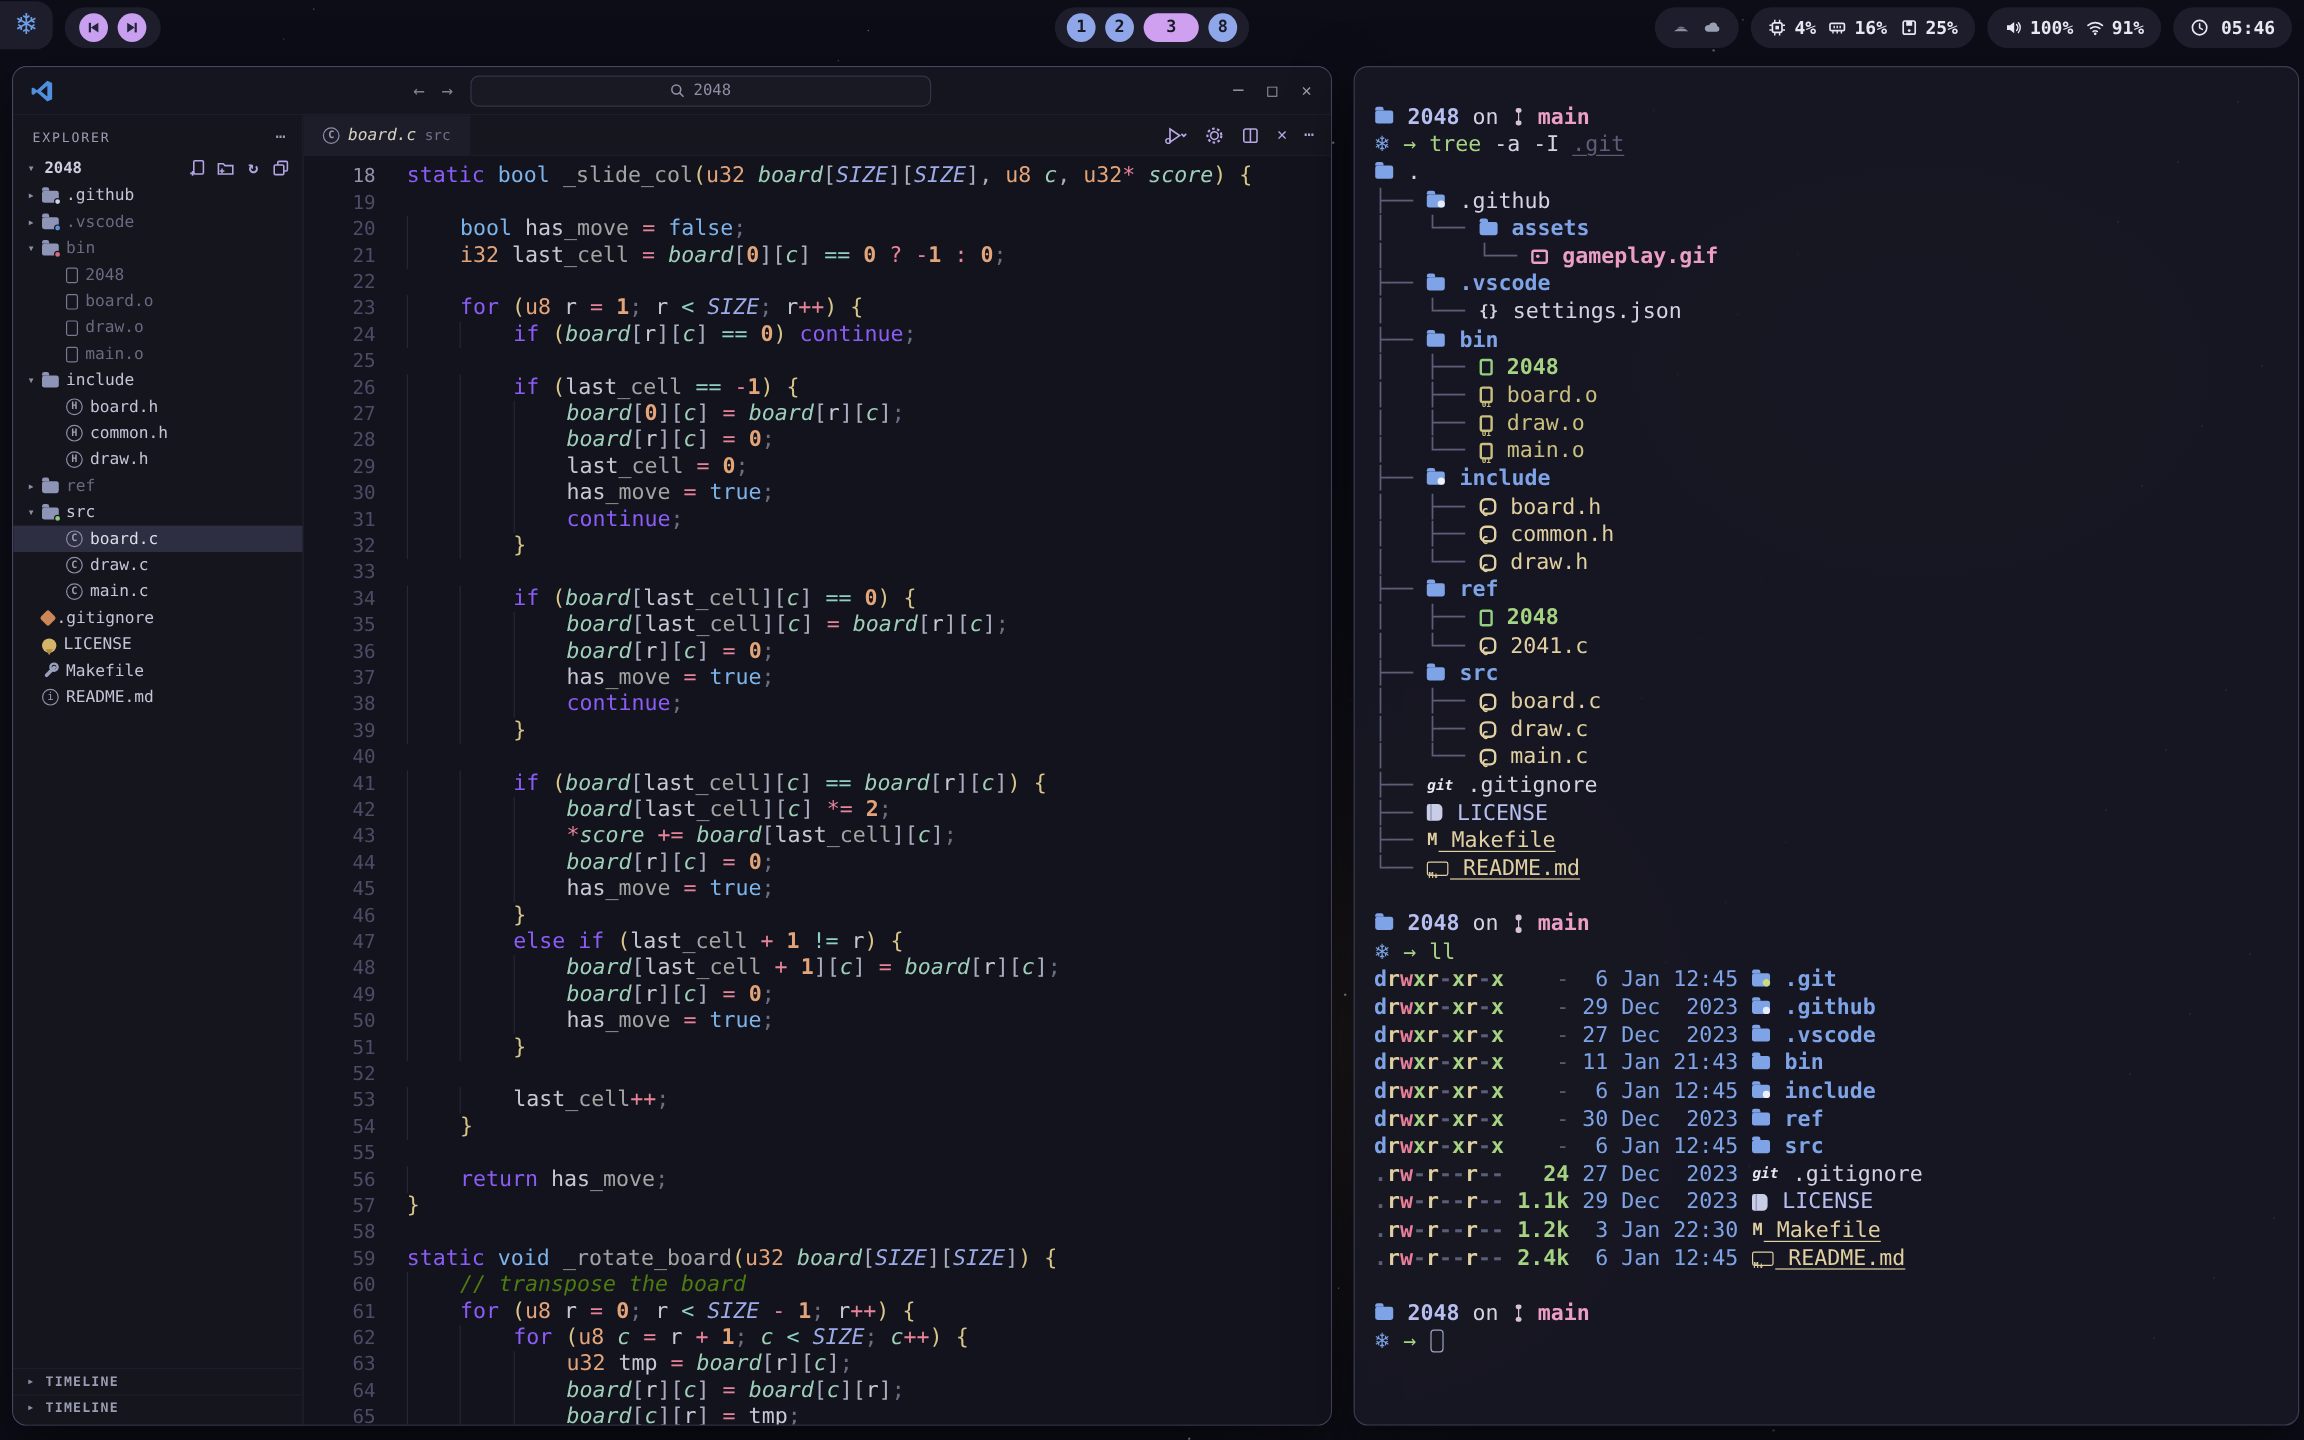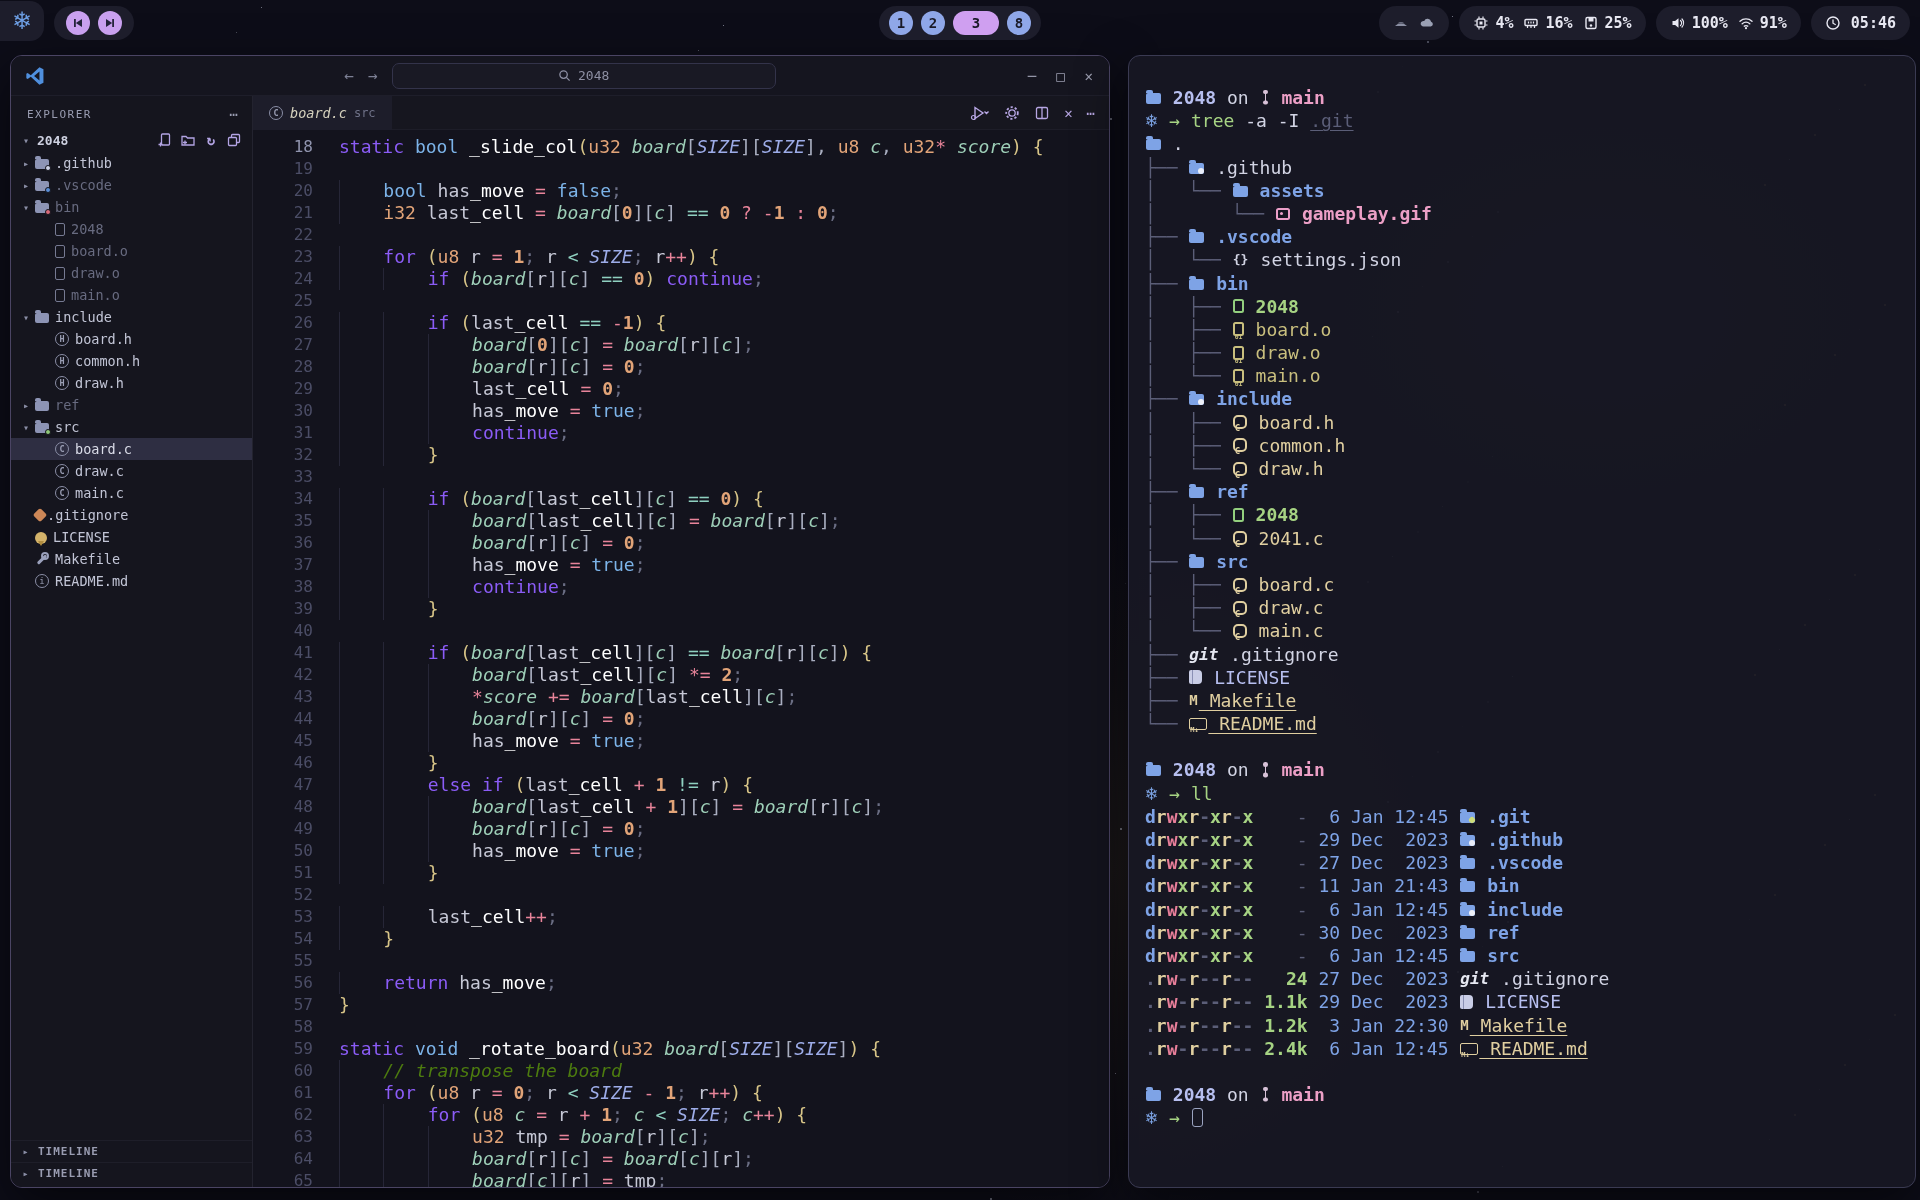--- a/index.html
+++ b/index.html
@@ -81,21 +81,21 @@
   .tab-actions{margin-left:auto;display:flex;align-items:center;gap:14px;padding-right:14px;color:#b7a6e3}
   .tab-actions .abtn{cursor:pointer;display:flex;align-items:center;font-size:14px}
   .code{flex:1;padding-top:6px;overflow:hidden;font-size:18px;line-height:22px;white-space:pre}
   .cline{display:flex;height:22px}
   .lnum{width:60px;text-align:right;color:#4b4d66;flex:none;font-size:16px}
   .lnum.cur{color:#9094ae}
   .ltext{padding-left:26px}
   .ind{display:inline-block;border-left:1px solid #262637}
   
   .kw{color:#8b5cf6}.ty{color:#7cb3e8;}.it{color:#e2a478}
-  .nu{color:#e2a478;font-weight:bold}.fn{color:#ffffff}.pa{color:#9ecfb8;font-style:italic}
+  .nu{color:#e2a478;font-weight:bold}.fn{color:#a3a3a3}.pa{color:#9ecfb8;font-style:italic}
   .sz{color:#9dace8;font-style:italic}.op{color:#e8849a}.cp{color:#8fd0c0}
   .pn{color:#d8c588}.br{color:#a9aec0}.sm{color:#6b6e84}.cm{color:#4d7c0f;font-style:italic}.id{color:#c6c8d6}
 
   
   .term{padding:30px 10px 0 16px;font-size:18px;line-height:23.2px}
   .tline{white-space:pre;display:flex;align-items:center;height:23.2px}
   .tline span{display:inline-block;white-space:pre}
   .tw{color:#d2d4e4}.td{color:#5b5e78}.tb{color:#7ea3e6}.tlv{color:#b7bff0}
   .tpk{color:#ec9fc6}.tg{color:#a6d383}.tc{color:#e0cfa0}.tk{color:#c9bf7e}.tpw{color:#e87f9a}
   .bold{font-weight:bold}.und{text-decoration:underline;text-underline-offset:3px}
@@ -107,21 +107,21 @@
   .tfold::before{content:"";position:absolute;top:-3px;left:0;width:7px;height:3px;border-radius:2px 2px 0 0;background:#7ea3e6}
   .tfold .mark{position:absolute;right:0px;bottom:0px;width:6px;height:6px;border-radius:50%}
   .mk-gh{background:#e8ecf8}.mk-gear{background:#eef0f8}.mk-git{background:#cddc7a;transform:rotate(45deg);border-radius:1px}
   .tdocg{width:11px;height:14px;border:2px solid #93cf7e;border-radius:2.5px}
   .tbin{width:11px;height:14px;border:2px solid #c9bf7e;border-radius:2.5px}
   .tbin::after{content:"01";position:absolute;left:0px;top:2px;font-size:6.5px;color:#c9bf7e;font-weight:bold}
   .tcc{width:14px;height:14px;border:2px solid #e0cfa0;border-radius:5px;color:#e0cfa0;font-size:9px;font-weight:bold;display:flex;align-items:center;justify-content:center}
   .tbr{color:#d2d4e4;font-size:13px;font-weight:bold;width:16px;justify-content:center}
   .timg{width:14px;height:12px;border:2px solid #eb9fc8;border-radius:2.5px;margin-top:1px}
   .timg::after{content:"";position:absolute;left:2px;top:2px;width:3px;height:3px;border-radius:50%;background:#eb9fc8}
-  .tgit{color:#e6e8f2;font-size:16px;font-weight:bold;font-style:italic}
+  .tgit{color:#e6e8f2;font-size:12px;font-weight:bold;font-style:italic}
   .tbook{width:13px;height:14px;background:#c9cde6;border-radius:2px 4px 4px 2px}
   .tbook::before{content:"";position:absolute;left:2.5px;top:0;width:1.5px;height:100%;background:#8a90b4}
   .tm{color:#e0cfa0;font-size:14px;font-weight:bold}
   .tmd{width:18px;height:12px;border:1.6px solid #e0cfa0;border-radius:2px;color:#e0cfa0;font-size:7px;font-weight:bold;display:flex;align-items:center;justify-content:center;margin-top:1px}
   .tbranch{width:9px;height:16px}
   .tbranch::before{content:"";position:absolute;left:4px;top:2px;width:1.6px;height:12px;background:#d8c2d8;border-radius:1px}
   .tbranch::after{content:"";position:absolute;left:2.5px;top:0;width:4.5px;height:4.5px;border-radius:50%;background:#d8c2d8;box-shadow:0 10.5px 0 #d8c2d8}
 </style>
 </head>
 <body>

